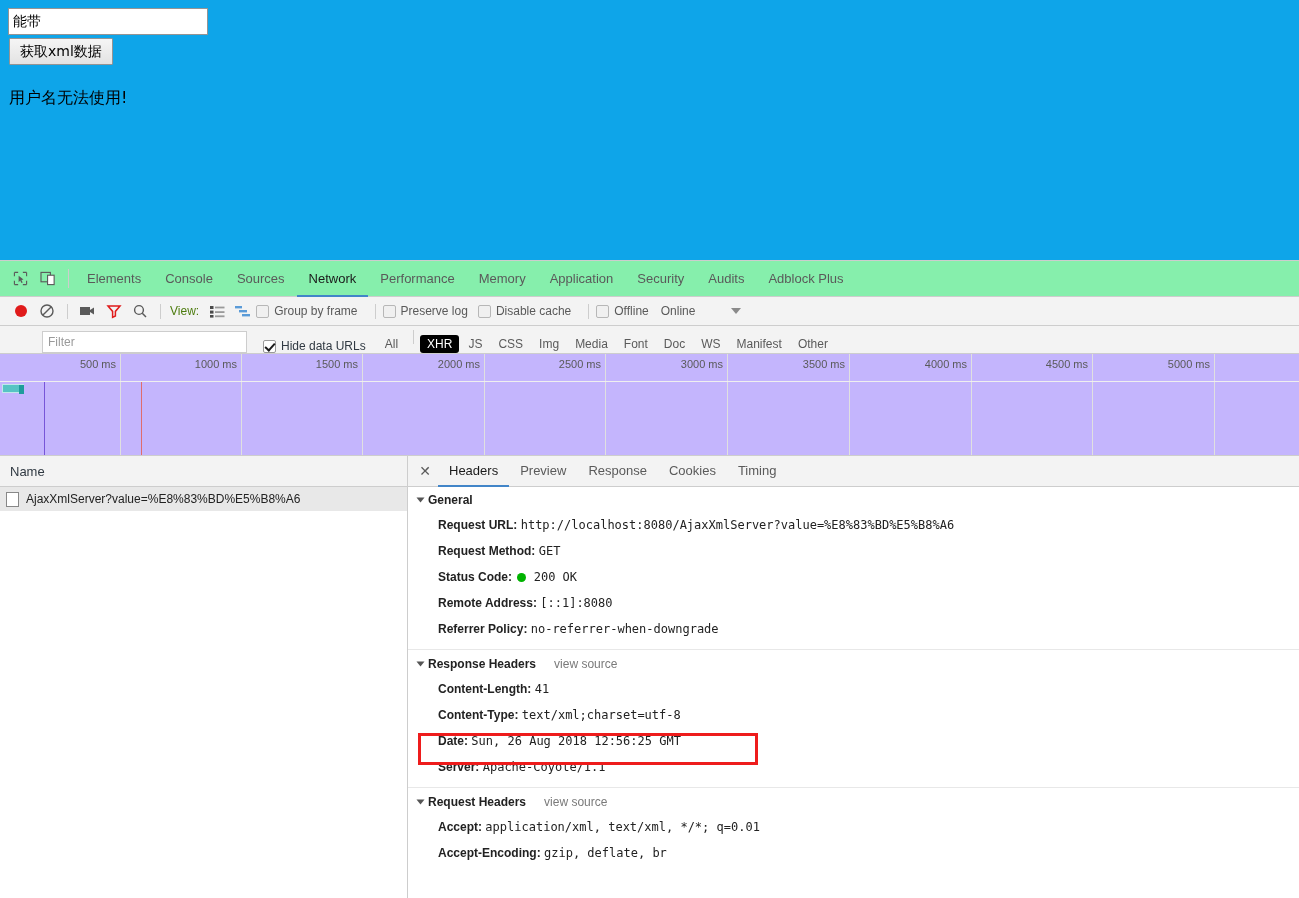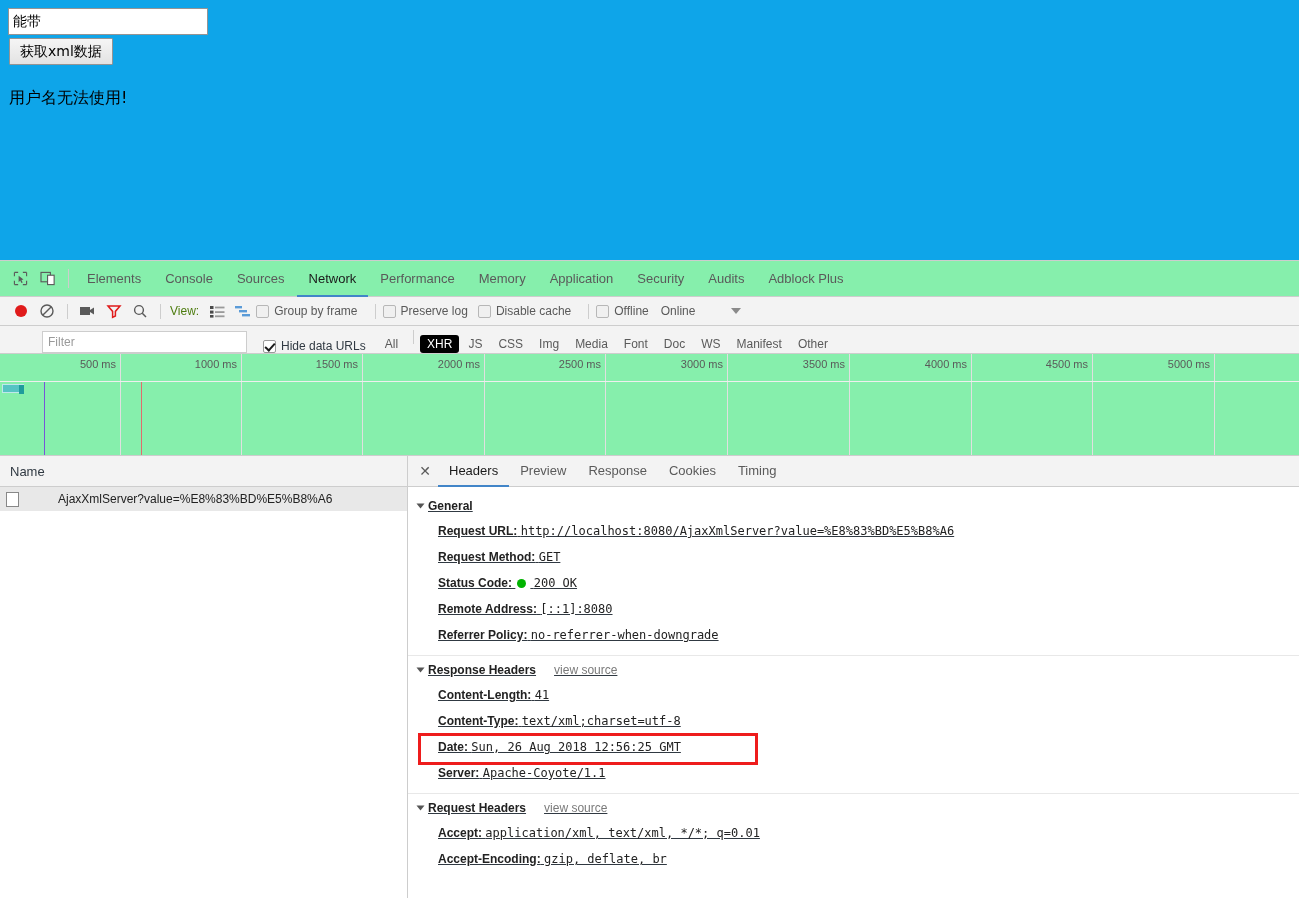--- a/index.html
+++ b/index.html
@@ -188,21 +188,21 @@
   .type-chip.active {
     background: #000000;
     color: #ffffff;
   }
   .type-div { width:1px; height:14px; background:#cdcdcd; margin:0 6px; }
 
   
   .dt-overview {
     position: relative;
     height: 102px;
-    background: #86efac;
+    background: #c4b5fd;
     border-bottom: 1px solid #cdcdcd;
     overflow: hidden;
   }
   .ov-tickband {
     position: absolute; left:0; top:0; width:100%; height: 100%;
   }
   .ov-tick {
     position: absolute; top: 0; height: 100%;
     border-right: 1px solid #e0e0e0;
   }
@@ -257,21 +257,20 @@
     color: #303942;
   }
   .req-row {
     height: 24px;
     display: flex; align-items: center;
     padding-left: 6px;
     background: #e8e8e8;
     font-size: 12px;
     color: #222;
     cursor: default;
-    gap: 32px;
   }
   .file-ico {
     width: 13px; height: 15px;
     border: 1px solid #888;
     background: #fff;
     margin-right: 7px;
     flex: none;
   }
 
   .detail-pane {
@@ -304,22 +303,20 @@
   }
   .det-tab.active {
     color: #1a1a1a;
     border-bottom-color: #4285c8;
   }
 
   .det-body {
     position: absolute;
     left: 0; right: 0; top: 32px; bottom: 0;
     overflow: hidden;
-    padding-top: 6px;
-    text-decoration: underline;
   }
   .sect-title {
     display: flex; align-items: center;
     padding: 5px 0 5px 10px;
     font-size: 12px;
     font-weight: bold;
     color: #222;
     cursor: default;
   }
   .sect-title .arrow {

